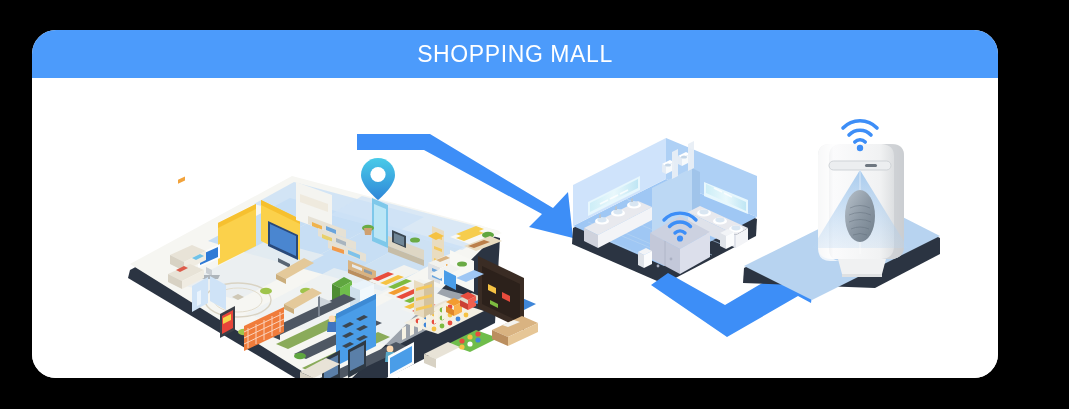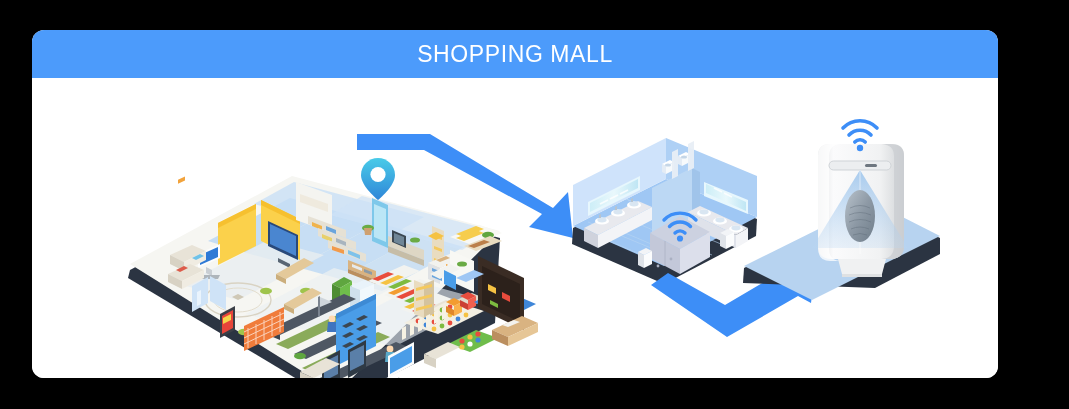--- a/index.html
+++ b/index.html
@@ -3,21 +3,21 @@
 <meta charset="utf-8">
 <style>
   html,body{margin:0;padding:0;background:#000;}
   body{width:1069px;height:409px;overflow:hidden;font-family:"Liberation Sans",sans-serif;}
 
   #stage{position:relative;width:1069px;height:409px;background:#000;}
 
   
   #card{
     position:absolute;left:32px;top:30px;width:966px;height:348px;
-    background:#ffffff;border-radius:12px;overflow:hidden;
+    background:#ffffff;border-radius:24px;overflow:hidden;
   }
   #header{
     position:absolute;left:0;top:0;width:100%;height:48px;
     background:#4c9bfb;display:flex;align-items:center;justify-content:center;
   }
   #header .title{
     color:#ffffff;font-size:23px;letter-spacing:.6px;font-weight:400;
     font-family:"Liberation Sans",sans-serif;white-space:nowrap;
   }
   #canvasArea{position:absolute;left:0;top:48px;width:100%;height:300px;background:#fff;}

